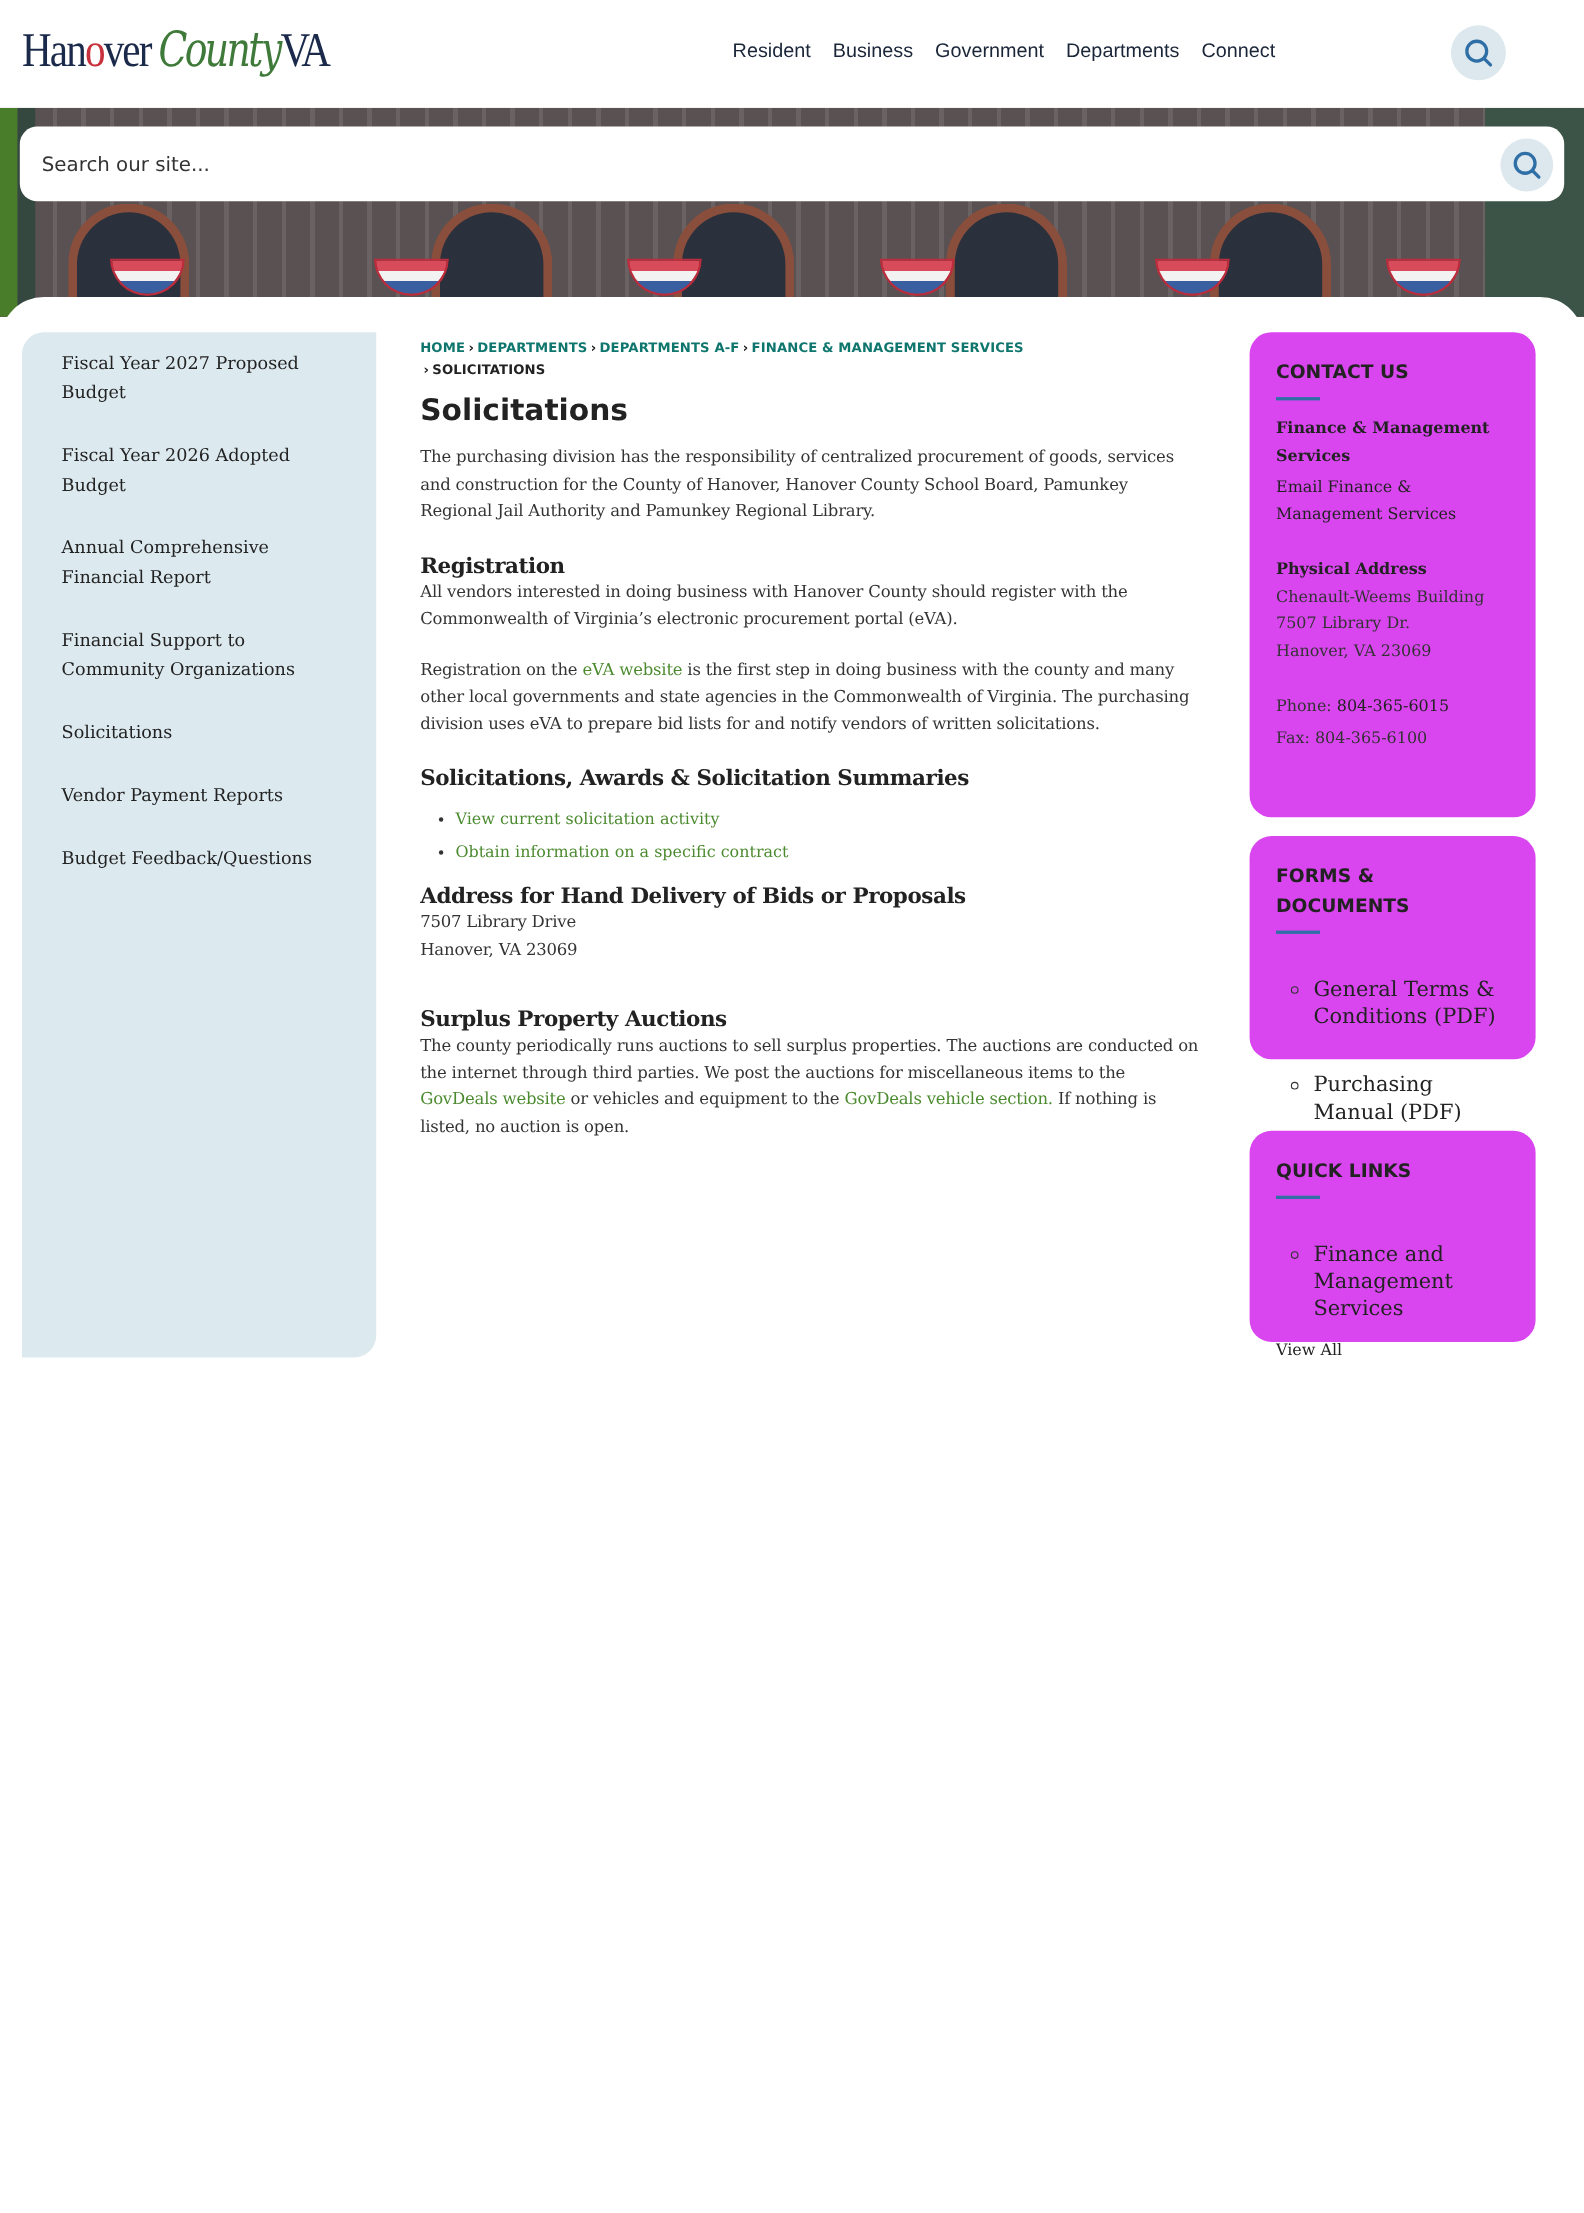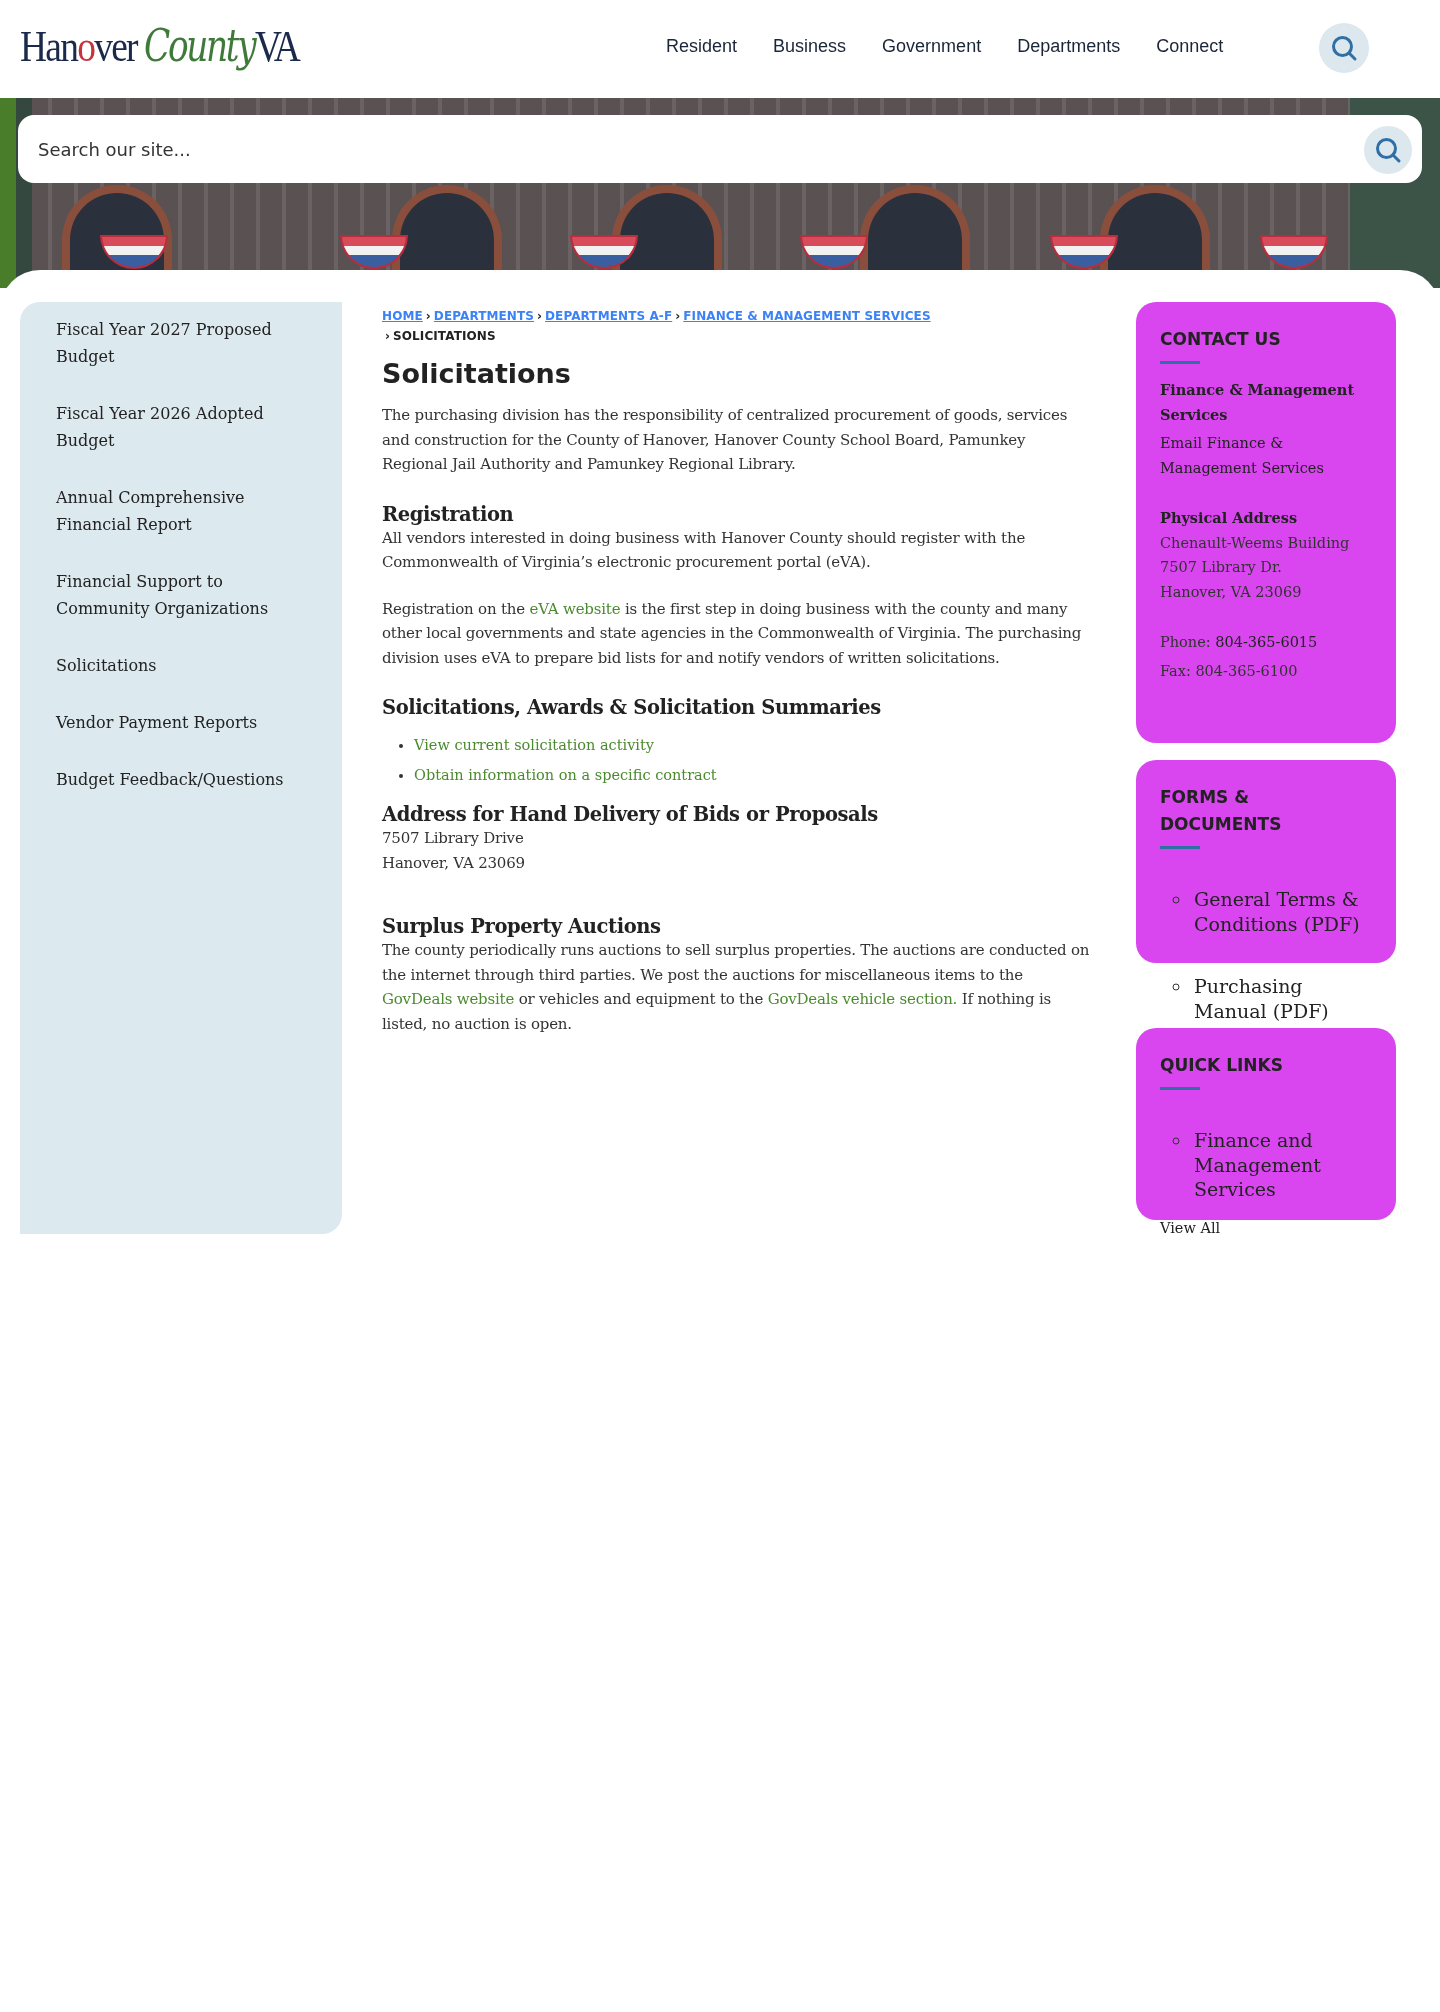--- a/index.html
+++ b/index.html
@@ -7,21 +7,21 @@
   body { font-family: "Liberation Sans", sans-serif; color: #222; position: relative; }
   a { color: inherit; }
 
   
   .header { height: 98px; background: #fff; display: flex; align-items: center; position: relative; z-index: 3; }
   .logo { position: absolute; left: 20px; top: 18px; display: flex; align-items: baseline; font-size: 44px; line-height: 56px; }
   .logo .l1 { font-family: "Liberation Serif", serif; color: #1b2a4a; letter-spacing: -2px; transform: scaleX(0.85); transform-origin: left; display: inline-block; }
   .logo .l1 .o { color: #c8323c; }
   .logo .l2 { font-family: "DejaVu Serif", serif; font-style: italic; color: #3f7a3a; font-size: 44px; margin-left: -14px; letter-spacing: -3px; transform: scaleX(0.78); transform-origin: left; display: inline-block; }
   .logo .l3 { font-family: "Liberation Serif", serif; color: #1b2a4a; margin-left: -30px; letter-spacing: -4px; transform: scaleX(0.85); transform-origin:left; display:inline-block;}
-  .nav { position: absolute; left: 666px; top: 36px; display: flex; gap: 36px; }
+  .nav { position: absolute; left: 666px; top: 36px; display: flex; gap: 20px; }
   .nav a { font-size: 18px; color: #1a2538; text-decoration: none; font-weight: 500; }
   .nav-search { position: absolute; left: 1319px; top: 23px; width: 50px; height: 50px; border-radius: 50%; background: #dce8ee; display: flex; align-items: center; justify-content: center; }
 
   
   .hero { position: relative; height: 190px; margin-top: 0; overflow: hidden;
     background:
       linear-gradient(rgba(30,50,80,0.45), rgba(30,50,80,0.45)),
       repeating-linear-gradient(90deg, #8a6a55 0 22px, #a88972 22px 26px),
       #7c5e4a; }
   .hero .greenbar { position: absolute; left: 0; top: 0; width: 16px; height: 190px; background: #4a7d2a; }
@@ -35,21 +35,21 @@
   .search-btn { position: absolute; right: 10px; top: 11px; width: 48px; height: 48px; border-radius: 50%; background: #dce8ee; display: flex; align-items: center; justify-content: center; }
 
   
   .main-wrap { position: relative; background: #fff; margin-top: -18px; border-radius: 40px 40px 0 0; padding-top: 48px; z-index: 2; min-height: 1000px; }
   .sidebar { position: absolute; left: 20px; top: 32px; width: 322px; height: 932px; background: #dce9ef; border-radius: 20px 0 20px 0; padding: 14px 0 0 36px; }
   .sidebar a { display: block; font-family: "DejaVu Serif", serif; font-size: 16px; line-height: 27px; color: #222; text-decoration: none; margin-bottom: 30px; width: 240px; }
   .sidebar a.single { margin-bottom: 30px; }
 
   .content { position: absolute; left: 382px; top: 36px; width: 710px; font-family: "DejaVu Serif", serif; }
   .crumbs { font-family: "DejaVu Sans", sans-serif; font-size: 12px; font-weight: bold; line-height: 20px; color: #222; letter-spacing: 0.1px; }
-  .crumbs a { color: #3b82f6; text-decoration: underline; }
+  .crumbs a { color: #0f766e; }
   .crumbs .sep { margin: 0 3px; }
   .page-title { font-family: "DejaVu Sans", sans-serif; font-size: 27px; font-weight: bold; color: #222; margin-top: 12px; margin-bottom: 14px; }
   .content p { font-size: 15px; line-height: 24.5px; color: #333; letter-spacing: -0.2px; }
   .content h2 { font-family: "DejaVu Serif", serif; font-size: 19.5px; color: #222; font-weight: bold; letter-spacing: -0.4px; }
   .content a.g { color: #4b8a2e; }
   .content ul { margin-left: 32px; margin-top: 14px; }
   .content li { font-size: 14.5px; line-height: 24px; margin-bottom: 6px; color: #333; }
 
   .rcard { position: absolute; left: 1136px; width: 260px; background: #d946ef; border-radius: 20px; padding: 24px 24px 20px 24px; font-family: "DejaVu Serif", serif; color: #333; }
   .rcard h3 { font-family: "DejaVu Sans", sans-serif; font-size: 17px; font-weight: bold; color: #222; line-height: 27px; }

